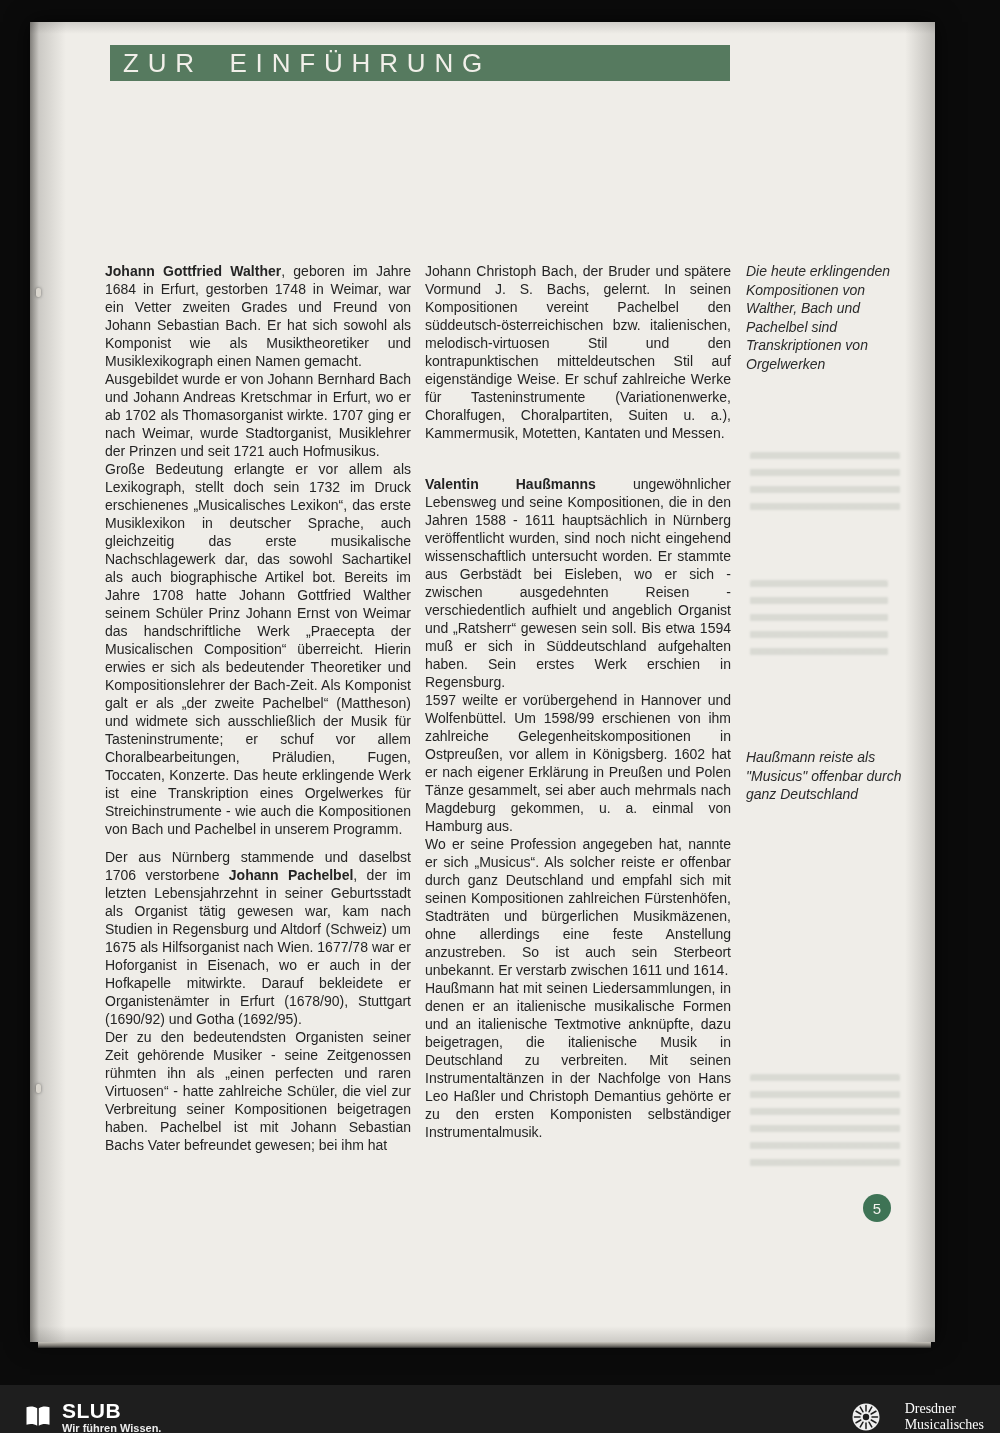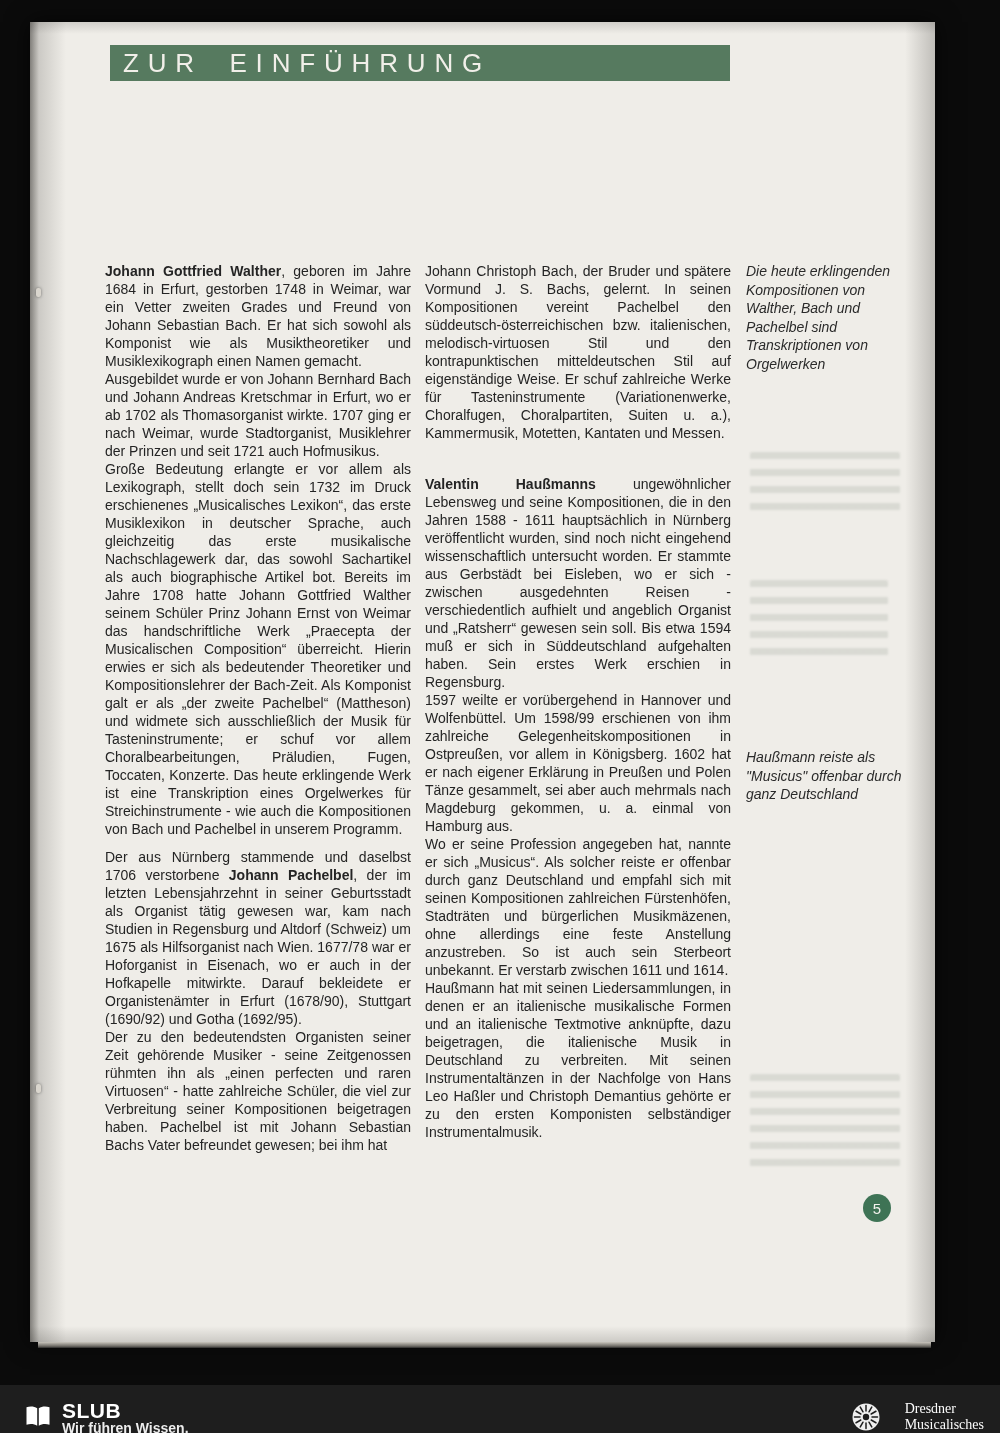--- a/index.html
+++ b/index.html
@@ -86,21 +86,21 @@
   
   .footer{
     position:absolute;left:0;right:0;bottom:0;height:48px;
     background:var(--footer-bg,#1e1e1e);
     display:flex;align-items:center;justify-content:space-between;
     padding:16px 16px 0 24px;
   }
   .slub-group{display:flex;align-items:center;gap:10px;color:#fff;cursor:pointer}
   .slub-text{display:flex;flex-direction:column;justify-content:center}
   .slub-text .t1{font-size:21px;font-weight:700;letter-spacing:.5px;line-height:22px;color:#fff}
-  .slub-text .t2{font-size:14px;font-weight:700;line-height:13px;color:#ededed}
+  .slub-text .t2{font-size:11px;font-weight:700;line-height:13px;color:#ededed}
   .partner-group{display:flex;align-items:center;gap:24px;color:#fff;cursor:pointer}
   .partner-text{
     font-family:"Liberation Serif",serif;font-size:14px;line-height:16px;color:#fdfdfd;
   }
 </style>
 </head>
 <body>
 
 <div class="canvas">
 

